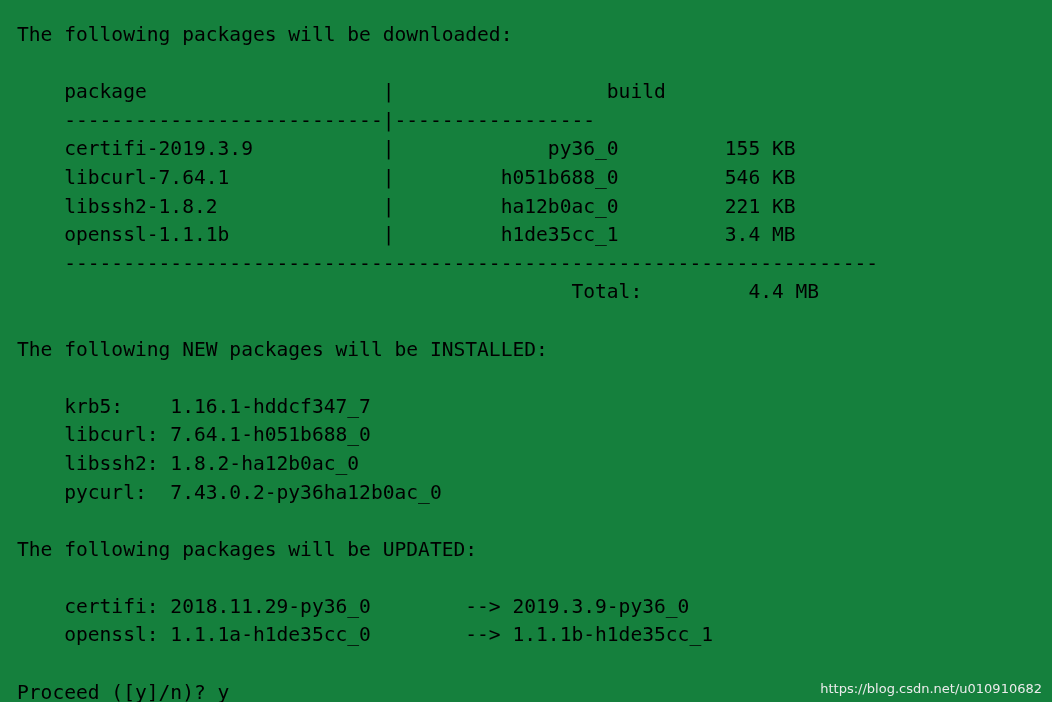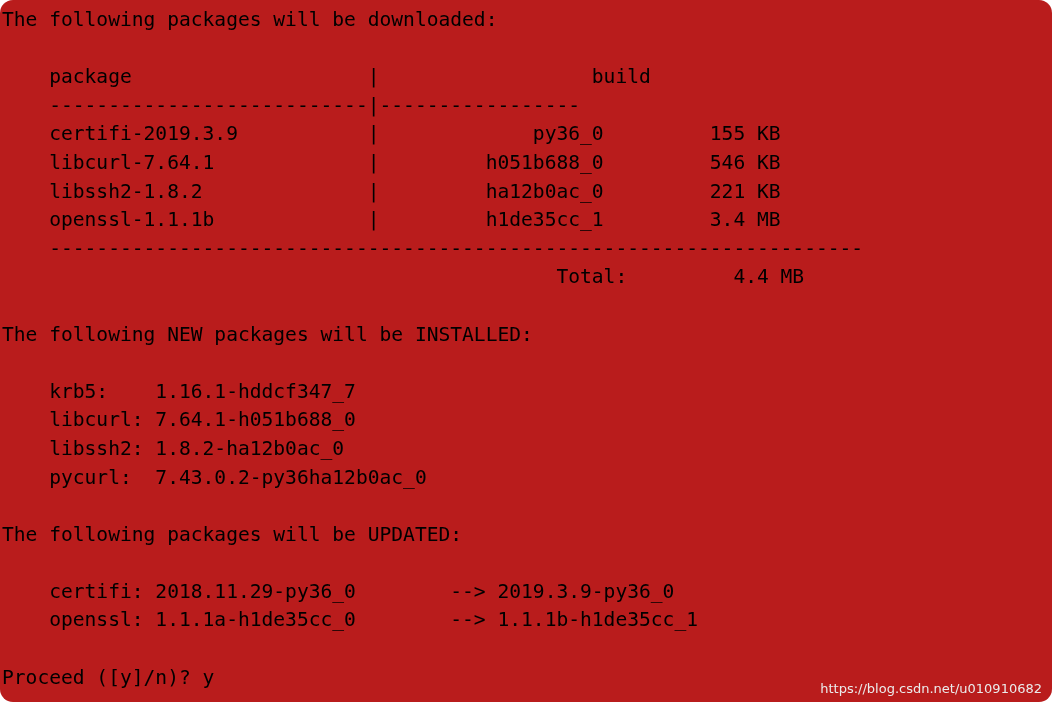--- a/index.html
+++ b/index.html
@@ -10,24 +10,23 @@
   body {
     width: 1052px;
     height: 702px;
     overflow: hidden;
     font-family: "DejaVu Sans Mono", "Liberation Mono", monospace;
   }
   #terminal {
     position: relative;
     width: 1052px;
     height: 702px;
-    background: #b91c1c;
+    background: #15803d;
     box-sizing: border-box;
-    padding: 0;
-    border-radius: 13px;
+    padding: 15px;
   }
   .console-output {
     margin: 0;
     padding: 6px 0 0 2px;
     font-family: "DejaVu Sans Mono", "Liberation Mono", monospace;
     font-size: 19.6px;
     line-height: 28.6px;
     color: #000000;
     white-space: pre;
     letter-spacing: 0px;

